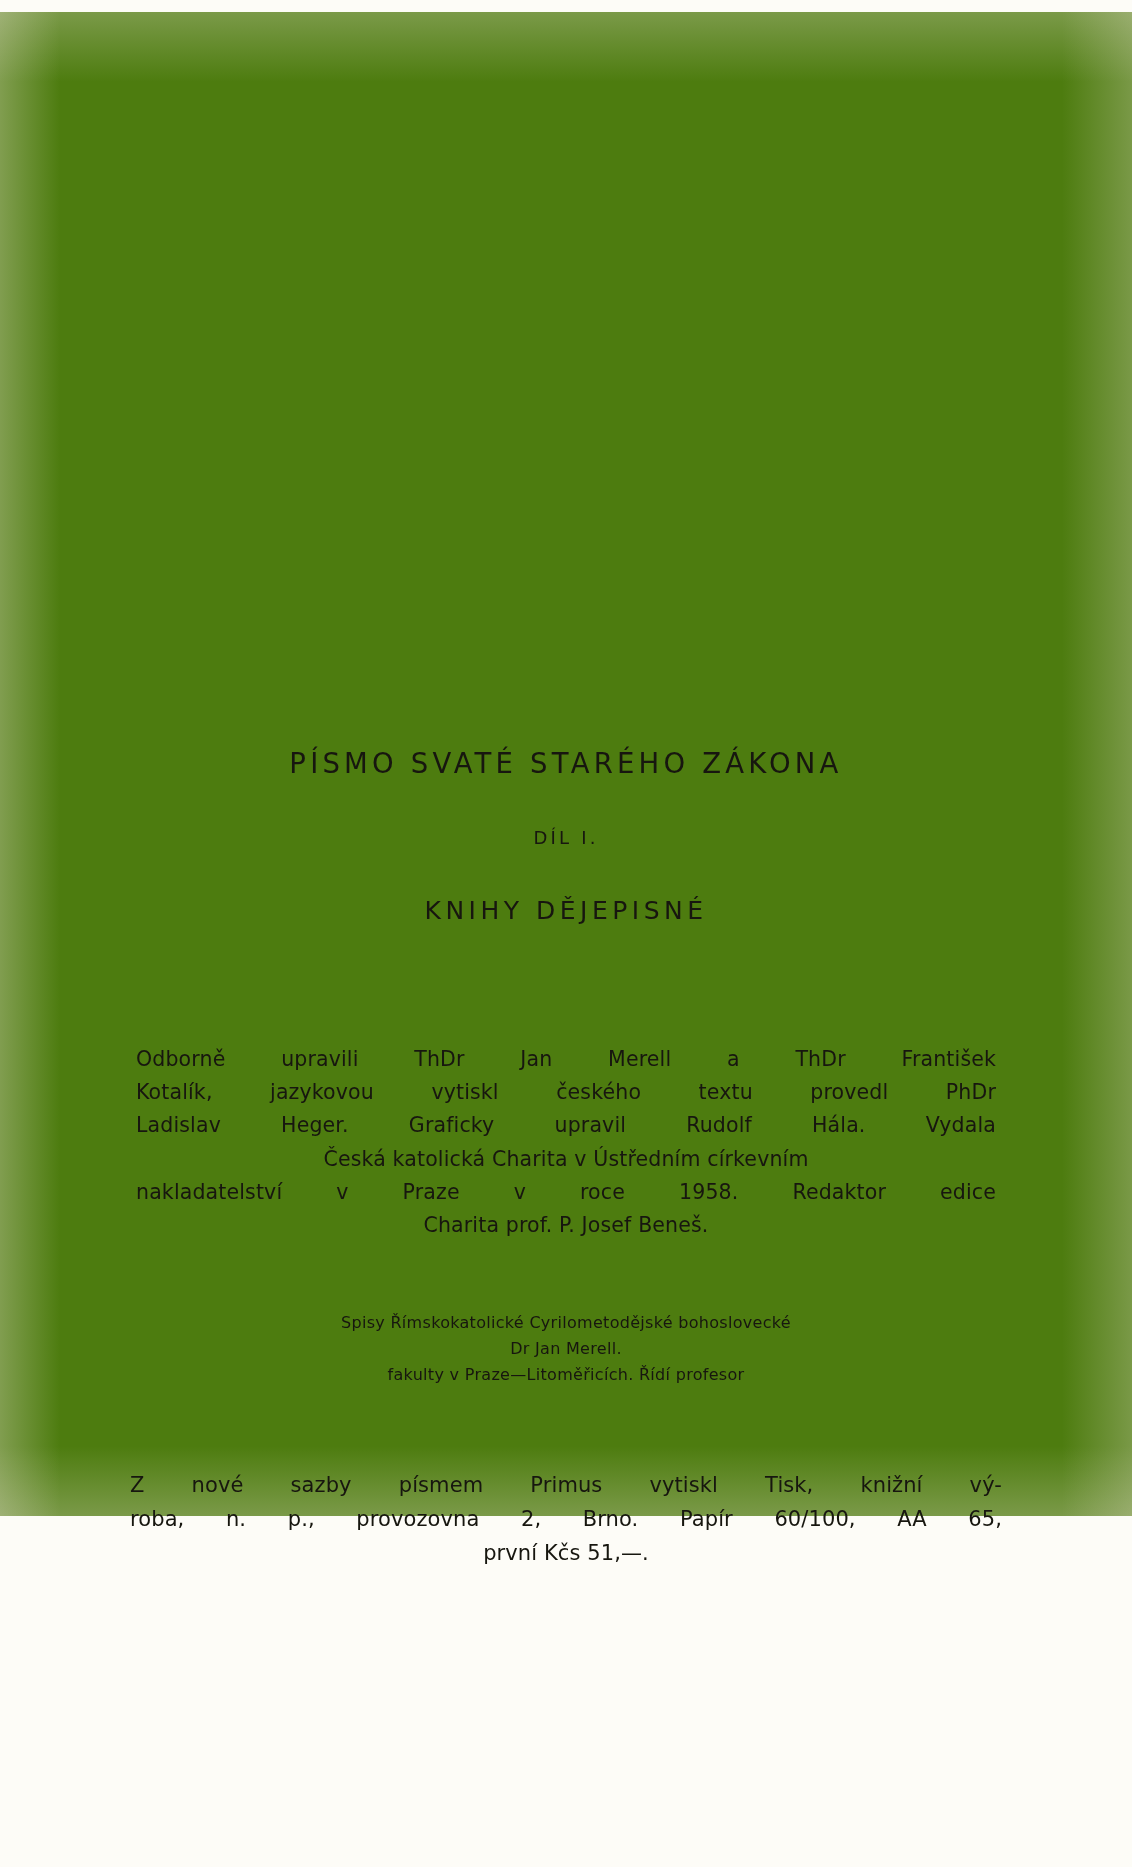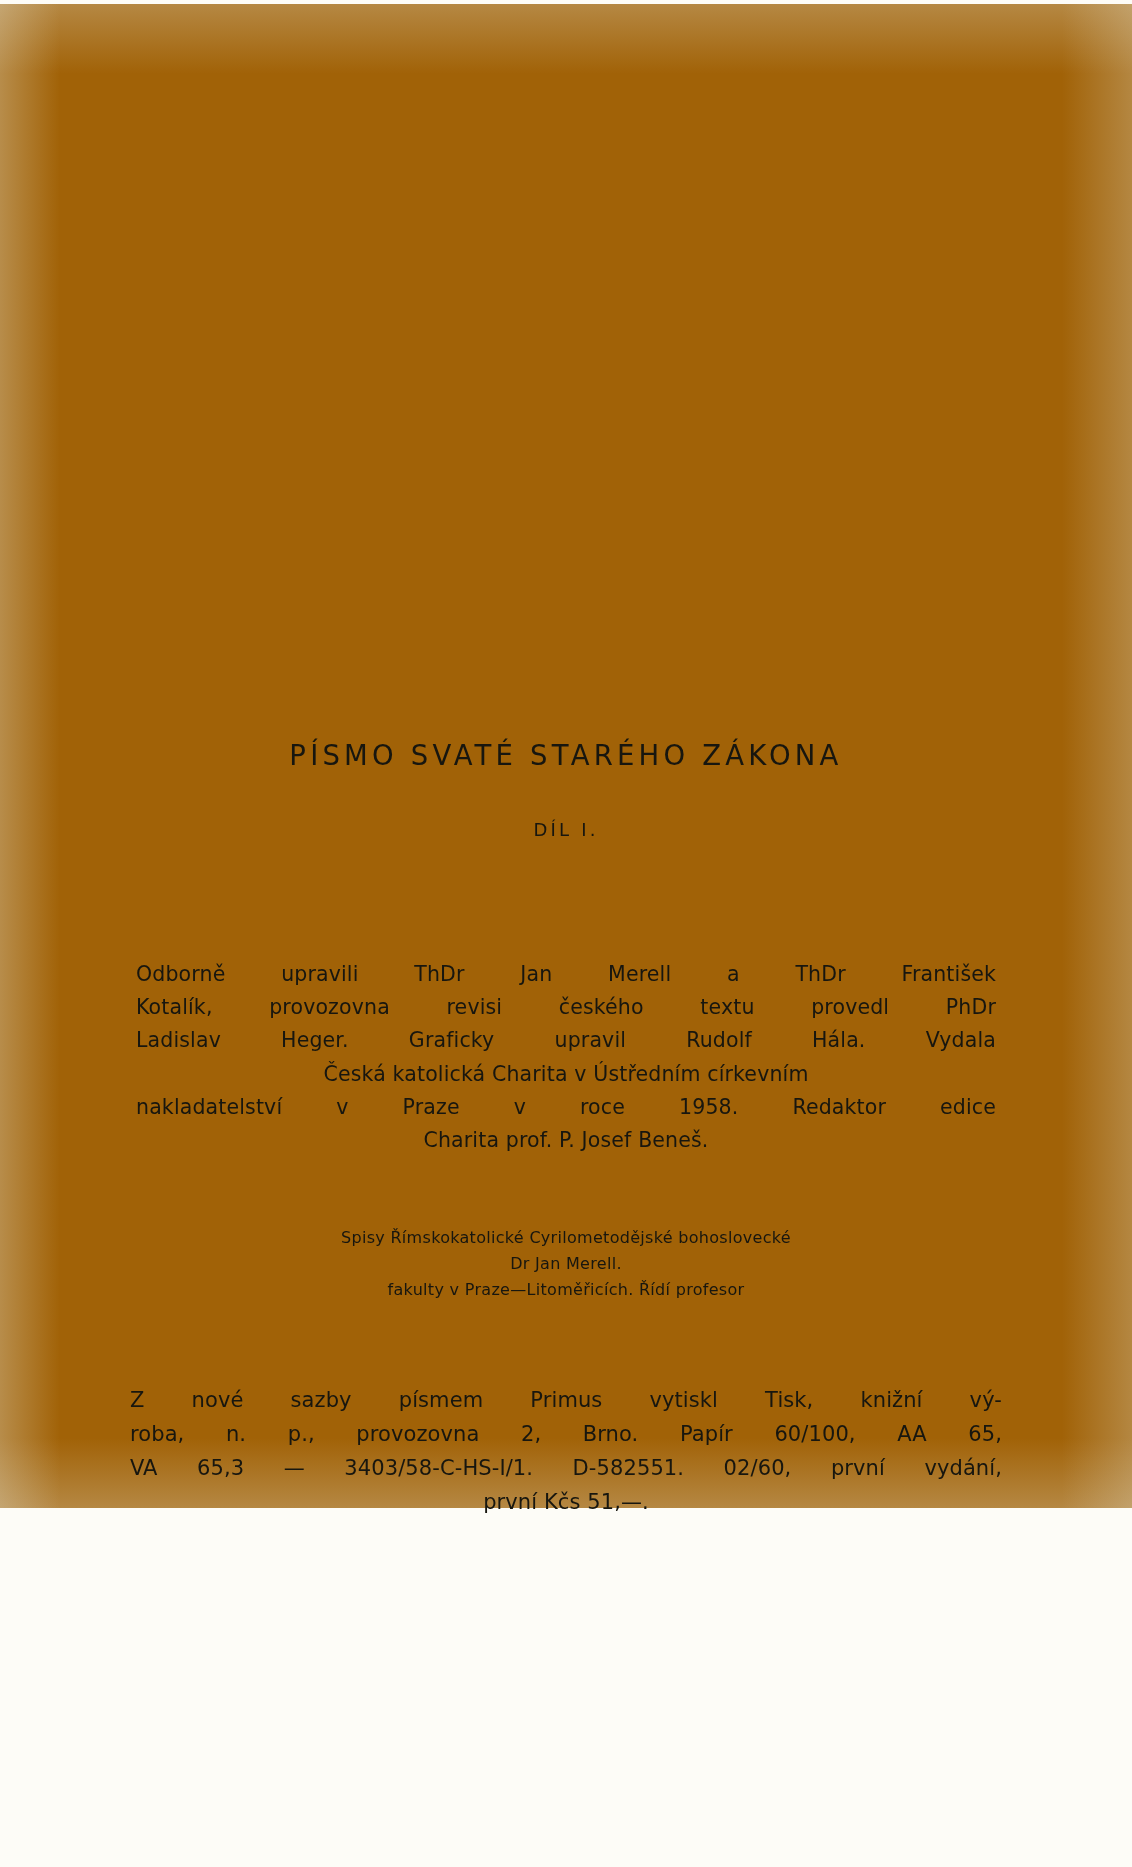--- a/index.html
+++ b/index.html
@@ -11,24 +11,24 @@
     height: 1867px;
     background: #fdfcf7;
     font-family: "DejaVu Serif", serif;
     color: #1a1a1a;
     position: relative;
     overflow: hidden;
   }
   .page {
     position: absolute;
     left: 0;
-    top: 4px;
+    top: 12px;
     width: 1132px;
     height: 1504px;
-    background: #a16207;
+    background: #4d7c0f;
   }
   
   .page::before {
     content: "";
     position: absolute;
     inset: 0;
     background:
       linear-gradient(to right, rgba(225,220,200,0.35) 0px, rgba(255,255,255,0) 60px),
       linear-gradient(to left, rgba(225,220,200,0.30) 0px, rgba(255,255,255,0) 70px),
       linear-gradient(to bottom, rgba(228,223,205,0.30) 0px, rgba(255,255,255,0) 70px),
@@ -119,37 +119,37 @@
   }
 </style>
 </head>
 <body>
 
 <div class="page">
   <div class="content">
 
     <div class="title-main">PÍSMO SVATÉ STARÉHO ZÁKONA</div>
     <div class="title-part">DÍL I.</div>
+    <div class="title-sub">KNIHY DĚJEPISNÉ</div>
 
     <div class="block imprint">
       <span class="ln">Odborně upravili ThDr Jan Merell a ThDr František</span>
-      <span class="ln">Kotalík, provozovna revisi českého textu provedl PhDr</span>
+      <span class="ln">Kotalík, jazykovou vytiskl českého textu provedl PhDr</span>
       <span class="ln">Ladislav Heger. Graficky upravil Rudolf Hála. Vydala</span>
       <span class="ln center">Česká katolická Charita v Ústředním církevním</span>
       <span class="ln">nakladatelství v Praze v roce 1958. Redaktor edice</span>
       <span class="ln center">Charita prof. P. Josef Beneš.</span>
     </div>
 
     <div class="block series">
       <span class="ln">Spisy Římskokatolické Cyrilometodějské bohoslovecké</span>
       <span class="ln">Dr Jan Merell.</span>
       <span class="ln">fakulty v Praze—Litoměřicích. Řídí profesor</span>
     </div>
 
     <div class="block printinfo">
       <span class="ln">Z nové sazby písmem Primus vytiskl Tisk, knižní vý-</span>
       <span class="ln">roba, n. p., provozovna 2, Brno. Papír 60/100, AA 65,</span>
-      <span class="ln">VA 65,3 — 3403/58-C-HS-I/1. D-582551. 02/60, první vydání,</span>
       <span class="ln center">první Kčs 51,—.</span>
     </div>
 
   </div>
 </div>
 
 </body></html>

